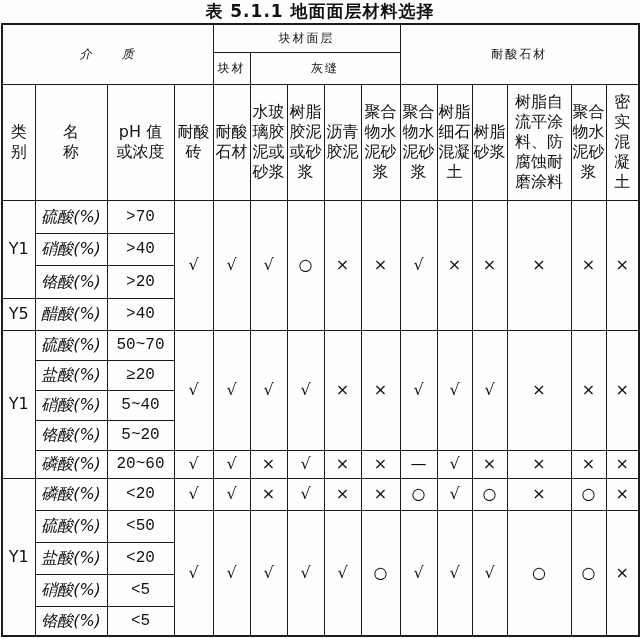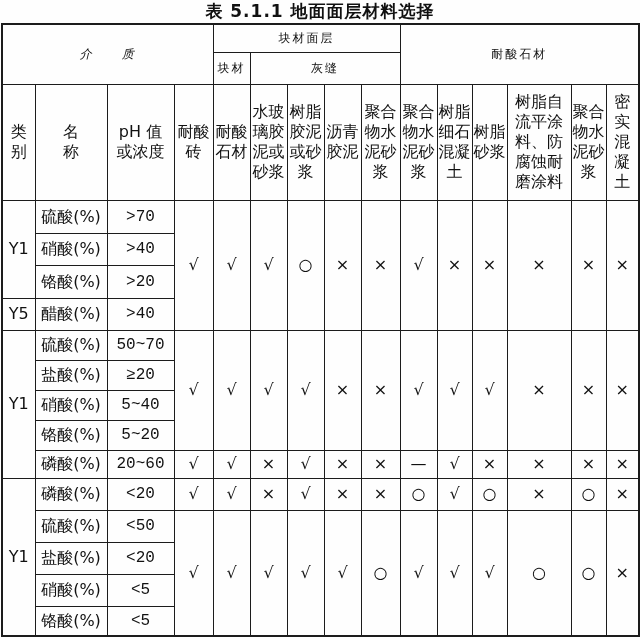--- a/index.html
+++ b/index.html
@@ -26,21 +26,21 @@
     padding:0 1px;font-weight:normal;
     font-size:16px;line-height:1.25;
     overflow:hidden;
   }
   .t th{word-break:break-all;}
   .pre{white-space:pre-line;}
   .grp th{font-size:12px;letter-spacing:2px;}
   .medium-cell{font-size:17px;font-style:italic;}
   .sym{font-size:16px;}
   .gt{border-top:2px solid #1c1c1c;}
-  .name-cell{font-size:16px;}
+  .name-cell{font-size:16px;font-style:italic;}
   .ph-cell{font-size:16px;font-family:Liberation Mono, monospace;}
   .cat-cell{font-size:15px;margin-top:45px;}
   .watermark{
     position:absolute;left:222px;top:208px;
     font-size:41px;font-weight:bold;
     color:rgba(235,125,125,0.55);
     letter-spacing:1px;
     font-family:"DejaVu Sans", sans-serif;
     pointer-events:none;
   }

